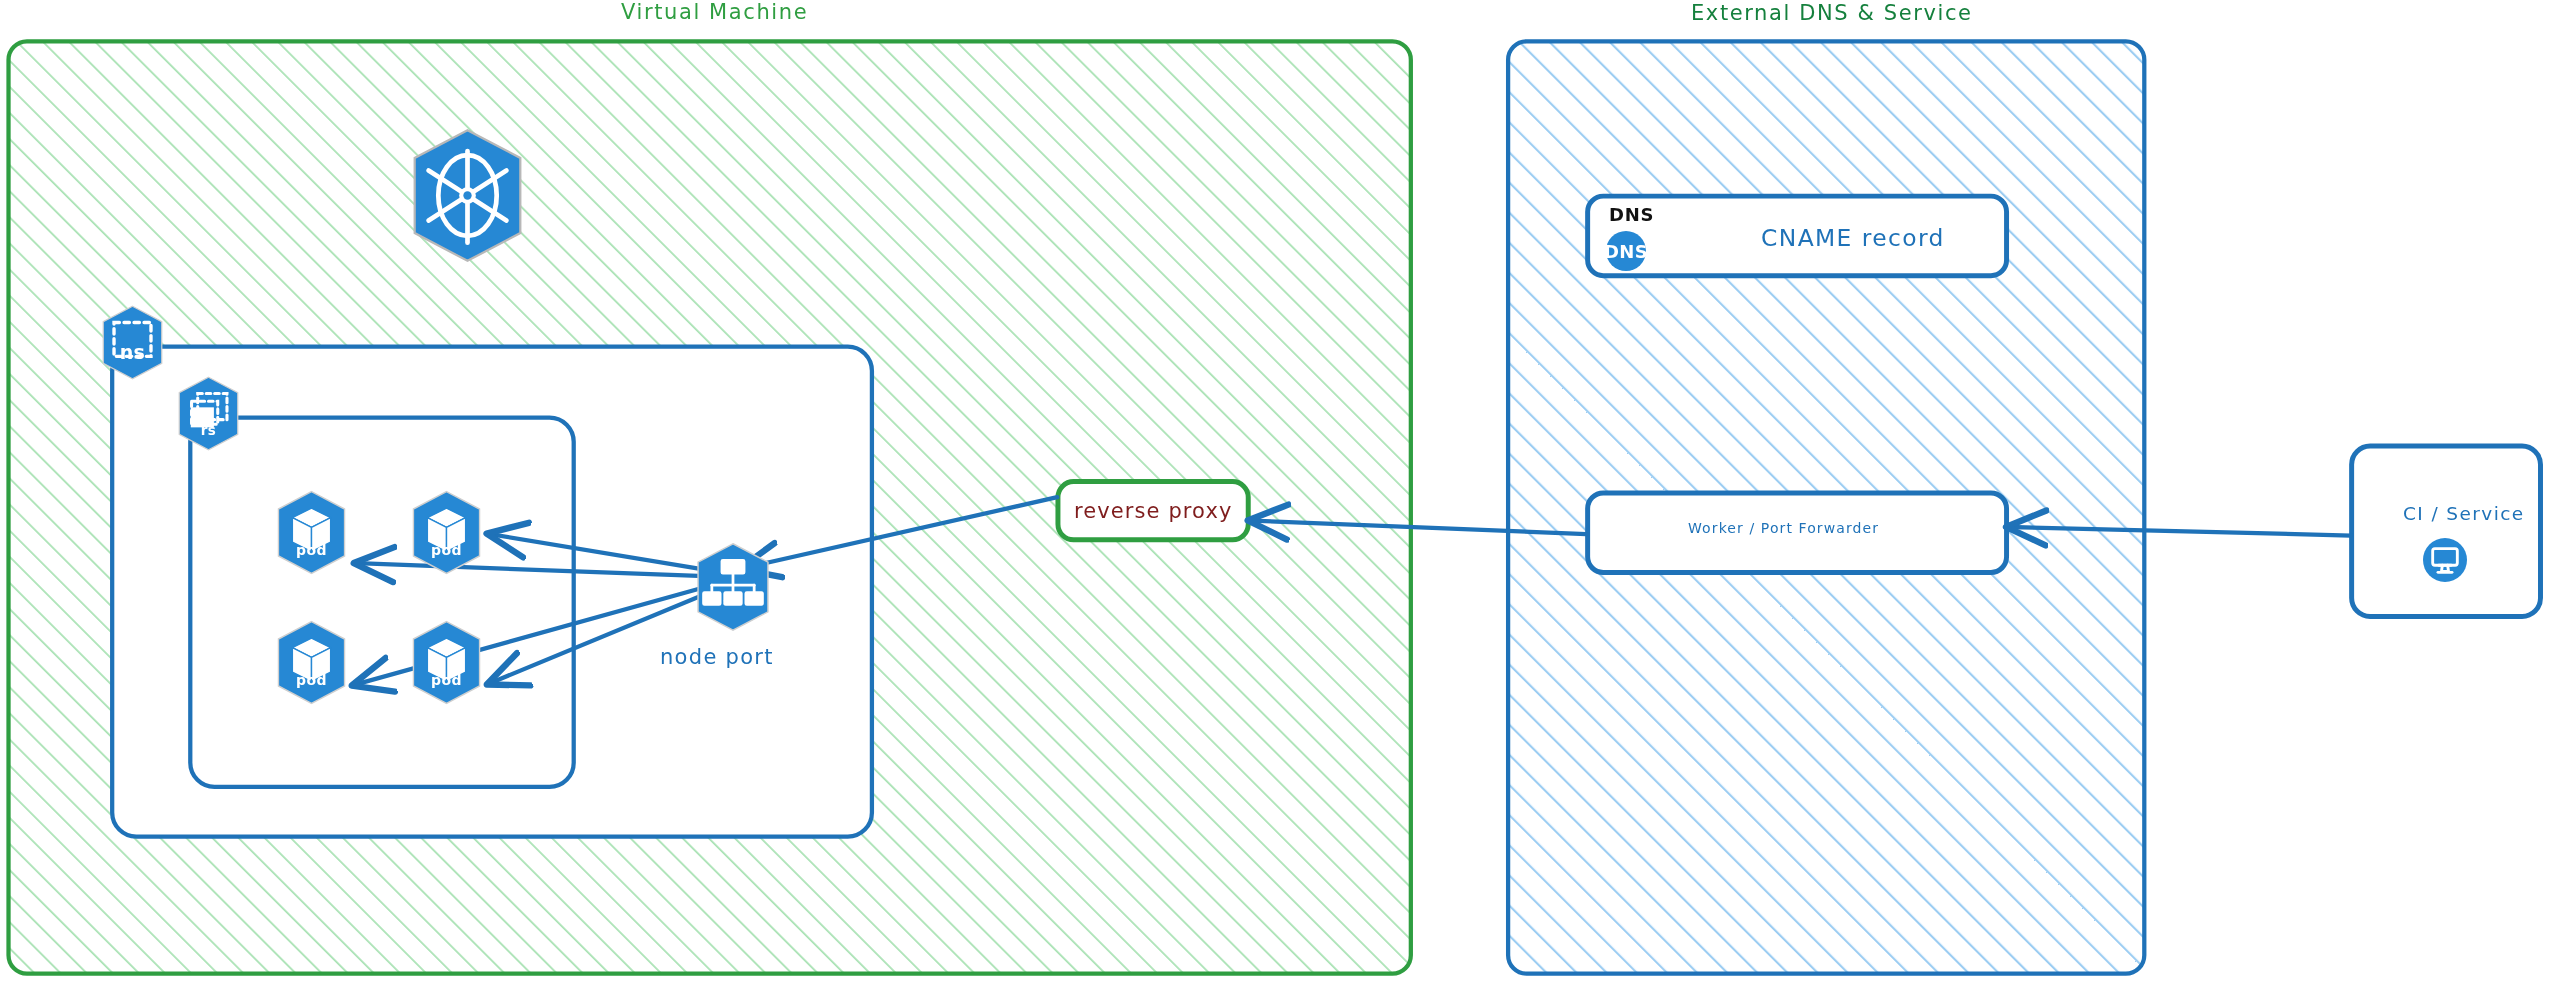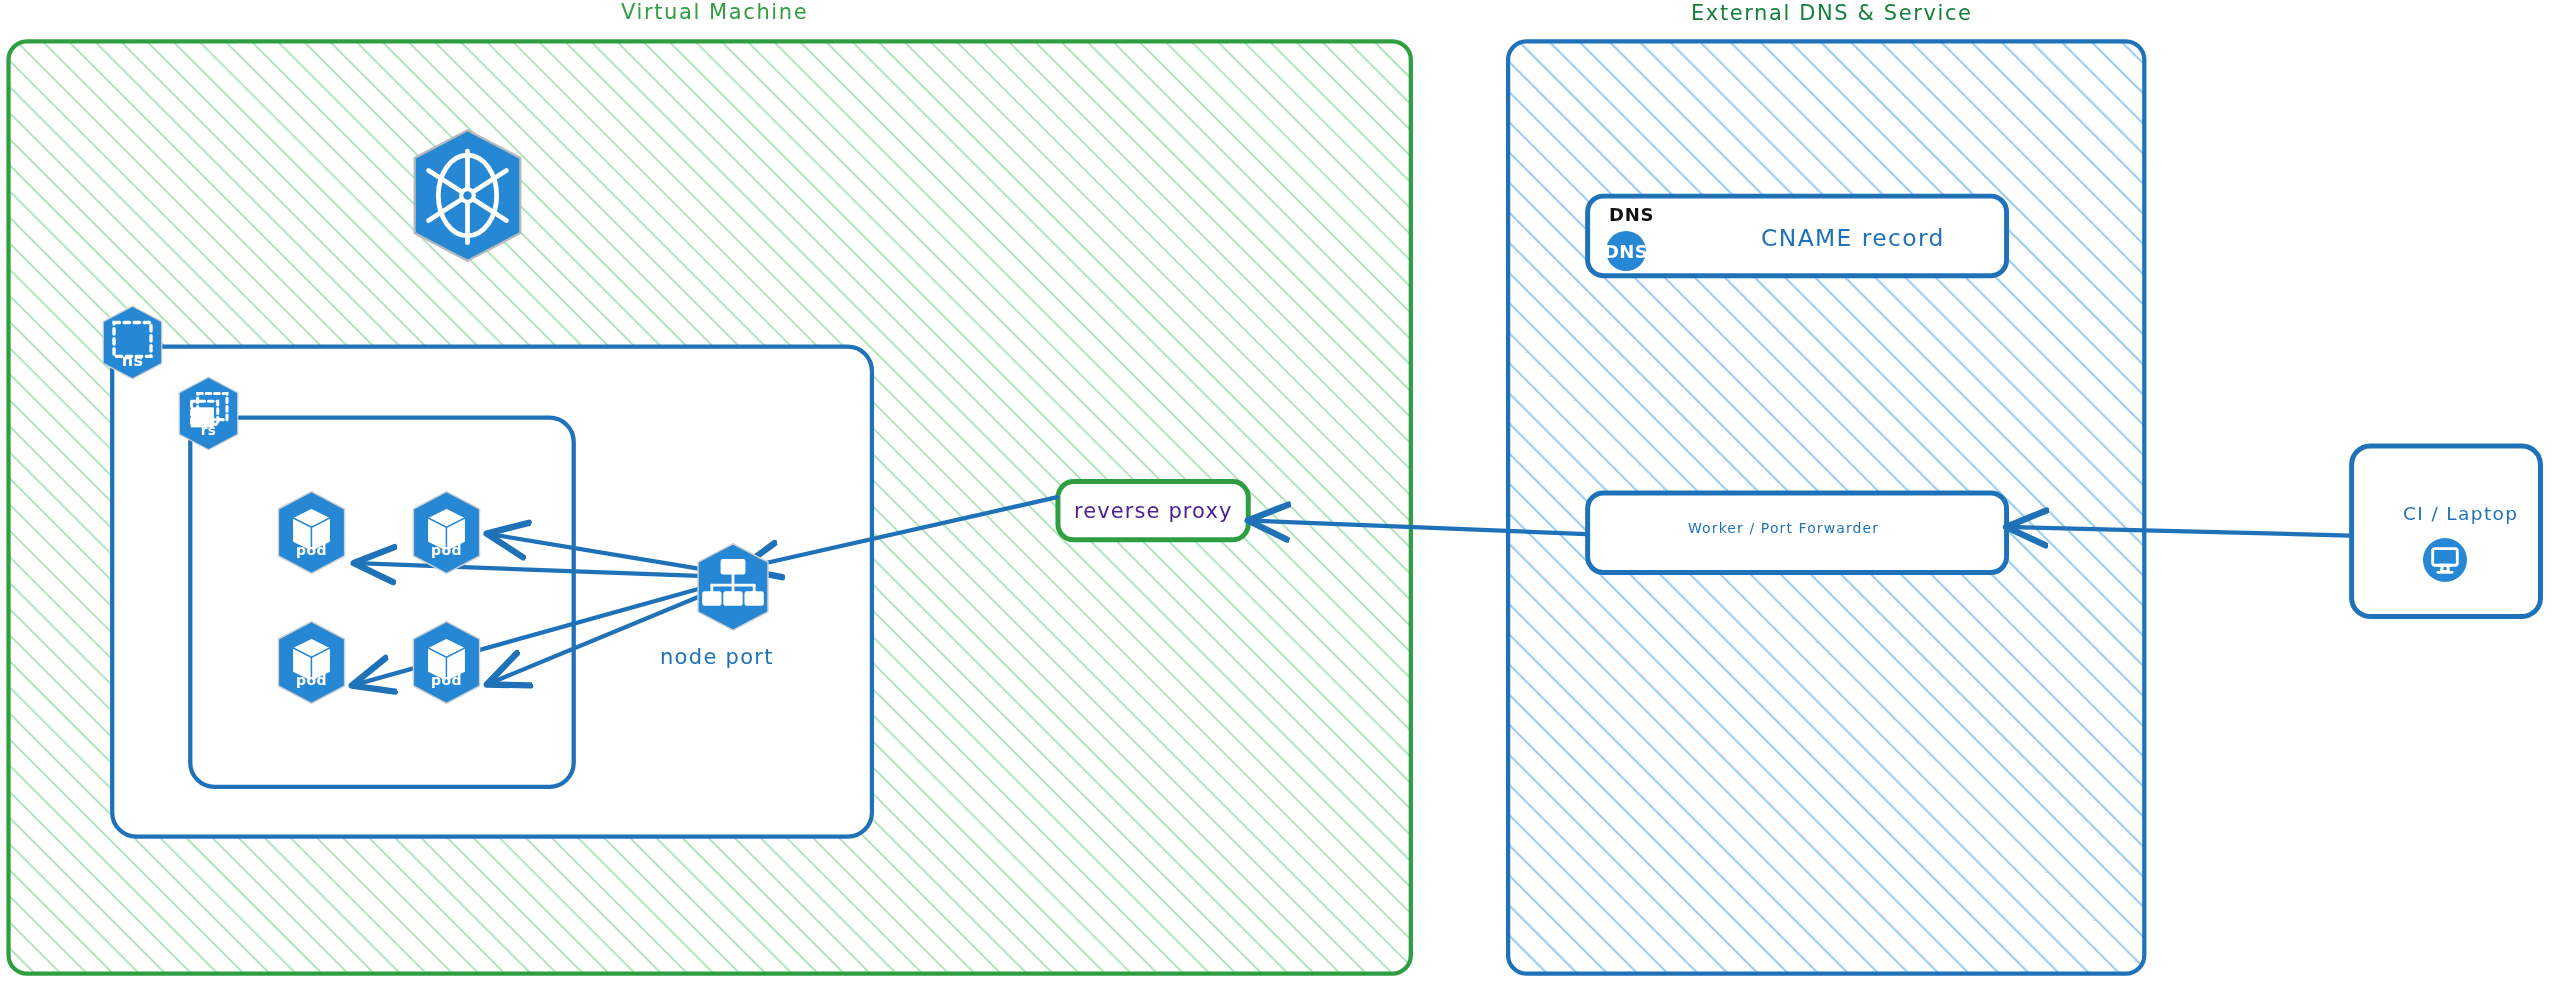--- a/index.html
+++ b/index.html
@@ -21,21 +21,21 @@
   }
   .caption-green{color:#2f9e41;}
   .caption-blue{color:#15803d;}
 
   
   .boxtext{
     position:absolute;white-space:nowrap;z-index:6;
     font-family:"DejaVu Sans", sans-serif;
     letter-spacing:0.9px;
   }
-  .t-rev{color:#4c1d95;font-size:21px;letter-spacing:1.1px;}
+  .t-rev{color:#7f1d1d;font-size:21px;letter-spacing:1.1px;}
   .t-blue{color:#1f72b8;}
   .t-cname{font-size:23.4px;letter-spacing:1.4px;margin-left:40px;}
   .t-worker{font-size:14px;letter-spacing:1.1px;margin-left:28px;}
   .t-ci{font-size:18.5px;letter-spacing:1.4px;}
   .t-dnslabel{color:#121212;font-size:18px;font-weight:600;letter-spacing:0.7px;}
   .t-nodeport{color:#1f72b8;font-size:21px;letter-spacing:1.3px;}
 
   
   .k8s{position:absolute;z-index:6;}
   .k8s svg{display:block;overflow:visible;}
@@ -141,21 +141,21 @@
       <circle cx="50" cy="50" r="6" fill="#ffffff"></circle>
       <circle cx="50" cy="50" r="3" fill="#2688d4"></circle>
     </svg>
   </div>
 
   <div class="k8s" style="left:94px;top:304px;width:77px;height:77px;">
     <svg viewBox="0 0 100 100" width="77" height="77">
       <path d="M50 3 L88 23 L88 77 L50 97 L12 77 L12 23 Z" fill="#2688d4" stroke="#cfcfcf" stroke-width="1.6"></path>
       <rect x="26" y="24" width="48" height="44" fill="none" stroke="#ffffff" stroke-width="4.4" stroke-dasharray="7 6" stroke-linecap="round"></rect>
     </svg>
-    <div class="cap" style="top:47px;font-size:16px;">ns</div>
+    <div class="cap" style="top:37px;font-size:19px;">ns</div>
   </div>
 
   <div class="k8s" style="left:170px;top:375px;width:77px;height:77px;">
     <svg viewBox="0 0 100 100" width="77" height="77">
       <path d="M50 3 L88 23 L88 77 L50 97 L12 77 L12 23 Z" fill="#2688d4" stroke="#cfcfcf" stroke-width="1.6"></path>
       <rect x="36" y="24" width="38" height="34" fill="none" stroke="#ffffff" stroke-width="4" stroke-dasharray="6 5" stroke-linecap="round"></rect>
       <rect x="28" y="34" width="34" height="30" fill="none" stroke="#ffffff" stroke-width="4" stroke-dasharray="6 5" stroke-linecap="round"></rect>
       <rect x="27" y="42" width="30" height="26" fill="#ffffff"></rect>
     </svg>
     <div class="cap" style="top:47px;font-size:13.5px;">rs</div>
@@ -234,21 +234,21 @@
   <div class="boxtext t-dnslabel" style="left:1609px;top:204px;">DNS</div>
 
   <div class="dnsbadge" style="left:1606px;top:231px;width:40px;height:40px;">
     <span>DNS</span>
   </div>
 
   <div class="boxtext t-blue t-cname" style="left:1721px;top:224px;">CNAME record</div>
 
   <div class="boxtext t-blue t-worker" style="left:1660px;top:520px;">Worker / Port Forwarder</div>
 
-  <div class="boxtext t-blue t-ci" style="left:2403px;top:503px;">CI / Laptop</div>
+  <div class="boxtext t-blue t-ci" style="left:2403px;top:503px;">CI / Service</div>
 
   <div class="ci-badge" style="left:2423px;top:538px;width:44px;height:44px;">
     <svg viewBox="0 0 100 100" width="44" height="44">
       <g fill="none" stroke="#ffffff" stroke-width="6.5" stroke-linejoin="round" stroke-linecap="round">
         <rect x="22" y="24" width="56" height="38" rx="5"></rect>
         <line x1="36" y1="62" x2="64" y2="62"></line>
         <path d="M44 62 L42 76 L58 76 L56 62"></path>
         <line x1="34" y1="78" x2="66" y2="78"></line>
       </g>
     </svg>

